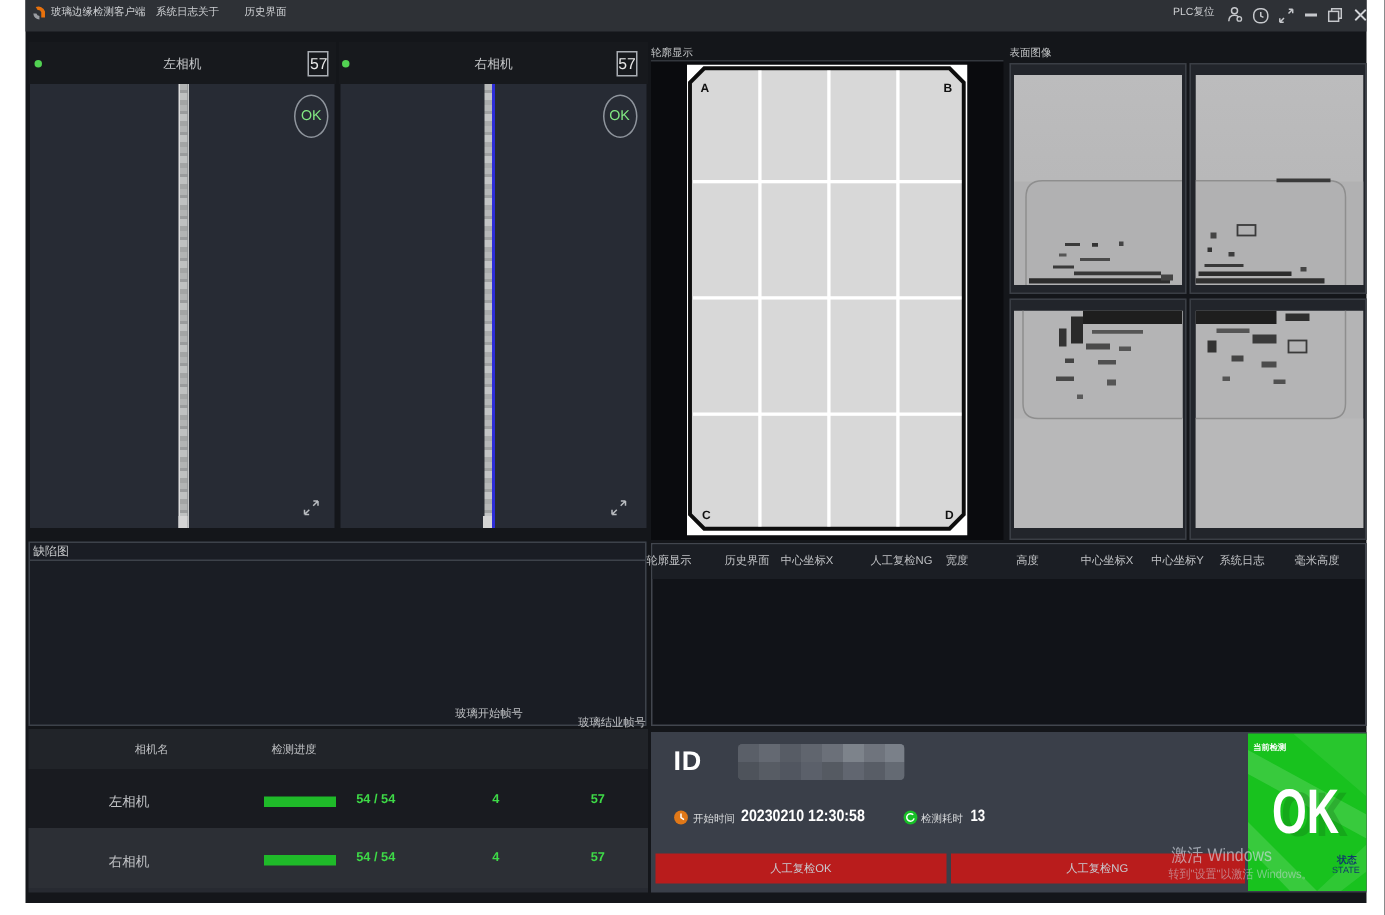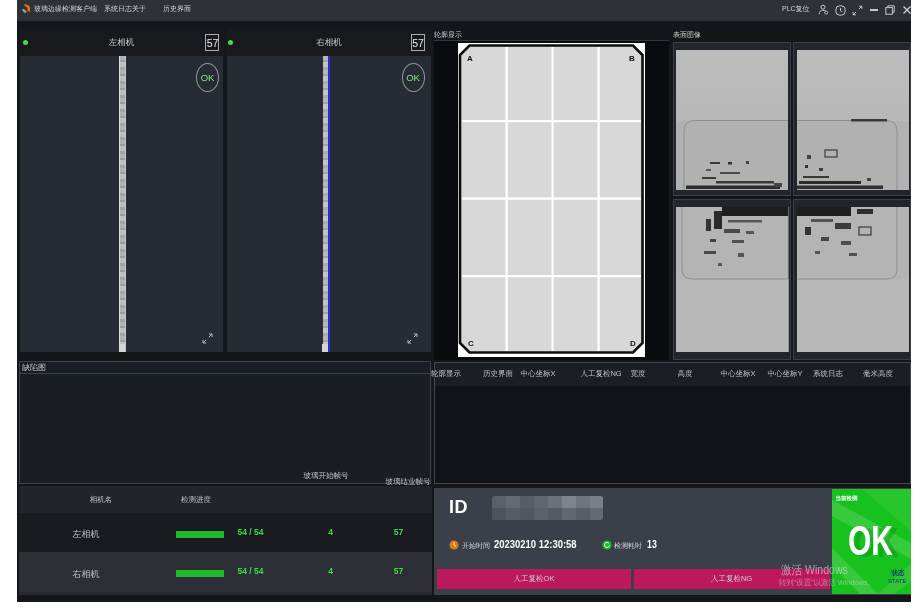--- a/index.html
+++ b/index.html
@@ -11,21 +11,21 @@
   .hdr{background:#17191d;}
   .htitle{color:#c6c8ca;font-size:8.5px;}
   .cambody{background:#272b34;}
   .dot{width:5px;height:5px;border-radius:50%;background:#52d252;}
   .numbox{width:12px;height:15px;border:1.5px solid #a9adb3;background:#17191d;color:#e8e8e8;font-size:10.5px;text-align:center;line-height:15px;}
   .okcirc{width:21px;height:27px;border:1.2px solid #8f959d;border-radius:50%;color:#82e882;font-size:9.5px;text-align:center;line-height:27px;}
   .label8{color:#c6c8ca;font-size:7px;white-space:nowrap;}
   .thead{color:#c0c2c5;font-size:7.5px;white-space:nowrap;transform:translateX(-50%);}
   .green{color:#3edb47;}
   .cell{font-size:8.5px;font-weight:bold;white-space:nowrap;transform:translateX(-50%);padding-left:21px;}
-  .btn{background:#be185d;color:#c9ccd2;font-size:7.5px;text-align:center;line-height:20px;}
+  .btn{background:#b91c1c;color:#c9ccd2;font-size:7.5px;text-align:center;line-height:20px;}
 </style>
 </head>
 <body>
 <div class="a app"></div>
 <div class="a titlebar"></div>
 
 <svg class="a" style="left:20.5px;top:2.5px" width="10" height="11" viewBox="0 0 10 11">
   <path d="M1.2 6 A4.2 4.2 0 0 0 5.3 10 L5.3 7.7 A2.2 2.2 0 0 1 3.3 6 Z" fill="#9a9da2"></path>
   <path d="M2.8 1.7 A4.6 4.6 0 0 1 9.0 4.6 L9.0 8.6 L6.5 8.6 L6.5 5.2 A2.3 2.3 0 0 0 4.1 3.6 Z" fill="#e8710c"></path>
 </svg>

